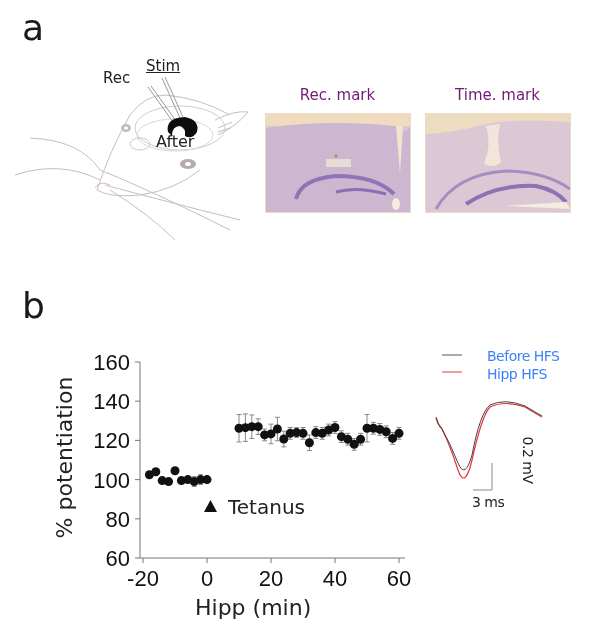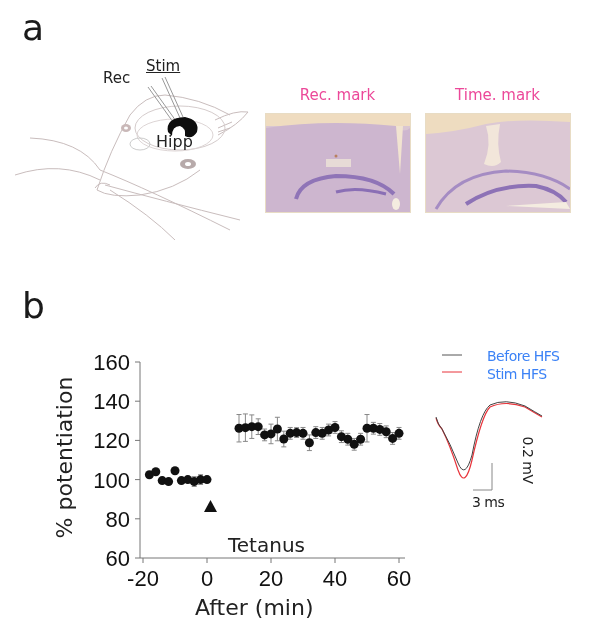--- a/index.html
+++ b/index.html
@@ -1,19 +1,19 @@
 <!DOCTYPE html>
 <html><head>
 <meta charset="utf-8">
 <style>
   html, body { margin:0; padding:0; background:#ffffff; }
   body { width:600px; height:644px; position:relative; overflow:hidden; font-family:"DejaVu Sans", sans-serif; color:#1a1a1a; }
   .abs { position:absolute; }
   .panel-label { font-size:36px; font-weight:normal; color:#1a1a1a; line-height:1; }
-  .img-title { font-size:15px; color:#ec4899; text-align:center; width:145px; }
+  .img-title { font-size:15px; color:#701a75; text-align:center; width:145px; }
   .histo { border:1px solid #e8dcc4; }
   .axis-title { font-family:"DejaVu Sans", sans-serif; font-size:22px; color:#222; }
   .legend-text { font-size:14px; color:#3b82f6; letter-spacing:-0.5px; }
   .scale-text { font-size:14px; color:#222; letter-spacing:-0.5px; }
 </style>
 </head>
 <body>
 
 <div class="abs panel-label" style="left:22px;top:10px;">a</div>
 
@@ -47,21 +47,21 @@
     <line x1="148" y1="47" x2="173" y2="82"></line>
     <line x1="151" y1="46" x2="176" y2="81"></line>
     <line x1="162" y1="38" x2="180" y2="78"></line>
     <line x1="165" y1="37" x2="183" y2="77"></line>
   </g>
 
   <path d="M168 92 Q165 78 185 77 Q200 80 197 92 Q192 100 185 96 Q186 88 180 86 Q172 86 172 96 Z" fill="#0d0d0d"></path>
 </svg>
 <div class="abs" style="left:103px;top:69px;font-size:15px;color:#222;">Rec</div>
 <div class="abs" style="left:146px;top:57px;font-size:15px;color:#222;text-decoration:underline;">Stim</div>
-<div class="abs" style="left:156px;top:132px;font-size:16px;color:#222;">Hipp</div>
+<div class="abs" style="left:156px;top:132px;font-size:16px;color:#222;">After</div>
 
 <div class="abs img-title" style="left:265px;top:86px;">Rec. mark</div>
 <div class="abs img-title" style="left:425px;top:86px;">Time. mark</div>
 
 <svg class="abs histo" style="left:265px;top:113px;" width="144" height="98">
   <rect width="144" height="98" fill="#d9c6d2"></rect>
   <rect width="144" height="12" fill="#efdcc0"></rect>
   <path d="M0 14 Q60 5 130 12 Q138 20 144 14 L144 98 L0 98 Z" fill="#cdb6cf"></path>
   <path d="M130 12 L134 60 L137 12 Z" fill="#f1e3d0"></path>
   <path d="M30 85 Q35 65 70 62 Q110 62 128 80" fill="none" stroke="#8f74b7" stroke-width="4"></path>
@@ -257,29 +257,29 @@
       <circle cx="379.8" cy="429.424" r="4.5" fill="#111111"></circle>
       <circle cx="386.20000000000005" cy="431.77599999999995" r="4.5" fill="#111111"></circle>
       <circle cx="392.6" cy="438.44" r="4.5" fill="#111111"></circle>
       <circle cx="399" cy="433.344" r="4.5" fill="#111111"></circle>
     </g>
 
   <polygon id="tetanus-marker" points="204,512 217,512 210.5,500" fill="#111"></polygon>
 </svg>
 
 <div class="abs axis-title" style="left:-36px;top:445px;width:200px;text-align:center;transform:rotate(-90deg);transform-origin:center;">% potentiation</div>
-<div class="abs axis-title" style="left:195px;top:595px;">After (min)</div>
-<div class="abs" style="left:228px;top:495px;font-size:20px;color:#222;margin-top:38px;">Tetanus</div>
+<div class="abs axis-title" style="left:195px;top:595px;">Hipp (min)</div>
+<div class="abs" style="left:228px;top:495px;font-size:20px;color:#222;">Tetanus</div>
 
 <svg class="abs" style="left:440px;top:345px;" width="30" height="40">
   <line x1="2" y1="10" x2="22" y2="10" stroke="#555" stroke-width="1"></line>
   <line x1="2" y1="27" x2="22" y2="27" stroke="#e8333a" stroke-width="1"></line>
 </svg>
 <div class="abs legend-text" style="left:487px;top:348px;">Before HFS</div>
-<div class="abs legend-text" style="left:487px;top:366px;">Stim HFS</div>
+<div class="abs legend-text" style="left:487px;top:366px;">Hipp HFS</div>
 
 <svg class="abs" style="left:430px;top:395px;" width="130" height="120">
   <path d="M6 23 Q8 30 12 34 Q20 50 28 75 Q35 95 42 65 Q52 20 60 12 Q75 5 95 12 Q105 18 112 22" fill="none" stroke="#e8333a" stroke-width="1.2"></path>
   <path d="M6 22 Q8 30 12 34 Q20 48 28 68 Q35 85 42 60 Q50 18 60 10 Q75 3 95 11 Q105 17 112 21" fill="none" stroke="#444" stroke-width="1"></path>
 
   <line x1="62" y1="68" x2="62" y2="95" stroke="#888" stroke-width="1"></line>
   <line x1="43" y1="95" x2="62" y2="95" stroke="#888" stroke-width="1"></line>
 </svg>
 <div class="abs scale-text" style="left:472px;top:494px;">3 ms</div>
 <div class="abs scale-text" style="left:505px;top:452px;transform:rotate(90deg);transform-origin:center;white-space:nowrap;">0.2 mV</div>

